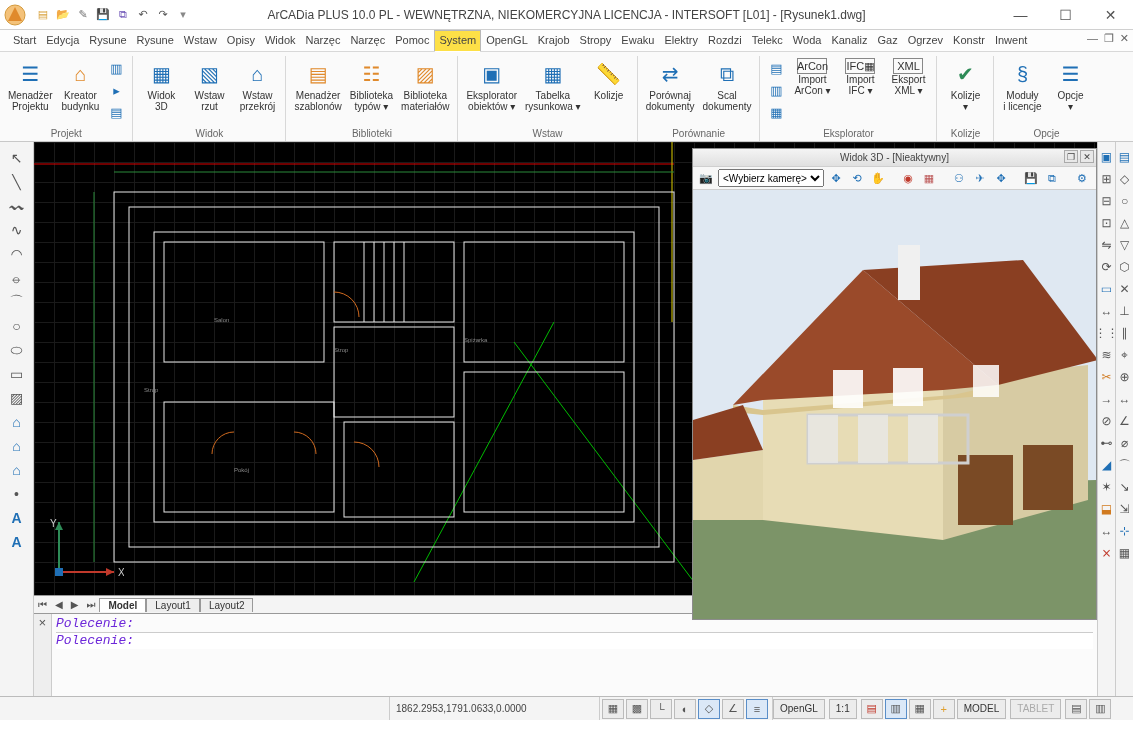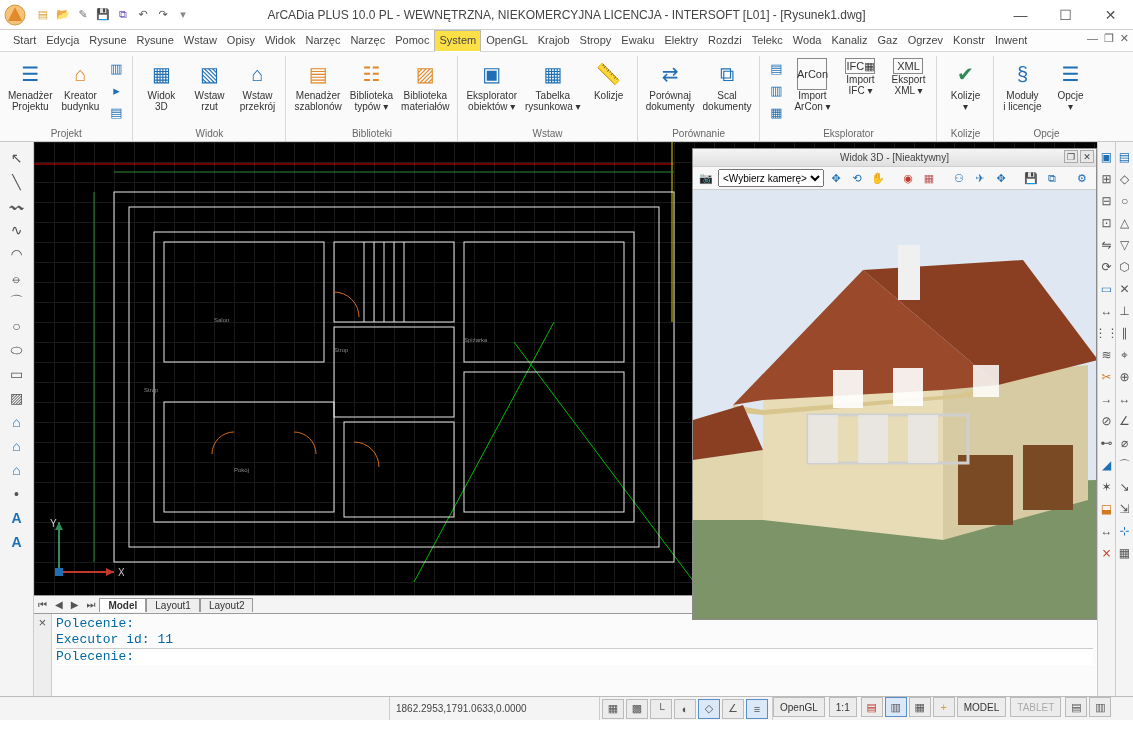--- a/index.html
+++ b/index.html
@@ -133,21 +133,21 @@
 
   .cmd-area {
     height:83px; background:#fff; display:flex;
     border-top:1px solid #999;
     font-family: Consolas, "Courier New", monospace; font-size:13px;
   }
   .cmd-close { width:18px; background:#eee; border-right:1px solid #ccc;
     display:flex; align-items:flex-start; justify-content:center; padding-top:2px;
     cursor:pointer; color:#555; }
   .cmd-text { flex:1; padding:2px 4px; background:#fbfbfb; }
-  .cmd-text div { line-height:16px; color:#0369a1; }
+  .cmd-text div { line-height:16px; color:#6d28d9;font-style:italic; }
   .cmd-input { border-top:1px solid #ccc; background:#fff; }
 
   
   .panel3d {
     position:absolute; left:692px; top:148px; width:405px; height:472px;
     background:#fff; border:1px solid #8c8c8c;
     display:flex; flex-direction:column;
   }
   .panel3d .p-title {
     height:17px; background:linear-gradient(#f4f4f4,#e0e0e0);
@@ -190,21 +190,21 @@
     width:16px; height:18px; display:flex; align-items:center; justify-content:center;
     font-size:12px; color:#555; cursor:pointer;
   }
   .right-toolbar span.blue { color:#1f6fb5; }
   .right-toolbar span.orange { color:#d17a1f; }
   .right-toolbar span.red { color:#c0392b; }
 
   
   .status {
     height:24px; background:#f4f4f4; border-top:1px solid #bbb;
-    display:flex; font-size:10px;
+    display:flex; align-items:center; font-size:10px;
   }
   .status .slot {
     padding:0 6px; border-right:1px solid #ccc; height:100%;
     display:flex; align-items:center; color:#444;
   }
   .status .tbtn {
     width:22px; height:20px; display:flex; align-items:center; justify-content:center;
     border:1px solid #bbb; background:#ececec; margin-right:2px; cursor:pointer;
     font-size:11px; color:#555;
   }
@@ -376,21 +376,21 @@
   </div>
 
   <div class="ribbon-group">
     <div class="ribbon-row">
       <div class="ribbon-small-col">
         <span>▤</span>
         <span>▥</span>
         <span>▦</span>
       </div>
       <div class="ribbon-item">
-        <div class="glyph" style="font-size:11px;color:#333;border:1px solid #888;width:30px;height:32px">ArCon</div>
+        <div class="glyph" style="font-size:11px;color:#333;border:1px solid #888;width:30px;height:16px">ArCon</div>
         <div style="white-space:pre-line">Import
 ArCon ▾</div>
       </div>
       <div class="ribbon-item">
         <div class="glyph" style="font-size:11px;color:#333;border:1px solid #888;width:30px;height:16px">IFC▦</div>
         <div style="white-space:pre-line">Import
 IFC ▾</div>
       </div>
       <div class="ribbon-item">
         <div class="glyph" style="font-size:11px;color:#333;border:1px solid #888;width:30px;height:16px">XML</div>
@@ -520,21 +520,20 @@
       <span class="nav">⏭</span>
       <div class="stab active">Model</div>
       <div class="stab">Layout1</div>
       <div class="stab">Layout2</div>
     </div>
 
     <div class="cmd-area">
       <div class="cmd-close">×</div>
       <div class="cmd-text">
         <div>Polecenie:</div>
-        <div>Executor id: 11</div>
         <div class="cmd-input">Polecenie:</div>
       </div>
     </div>
   </div>
 
   <div class="right-rails">
     <div class="right-toolbar">
       <span class="blue">▣</span>
       <span>⊞</span>
       <span>⊟</span>

